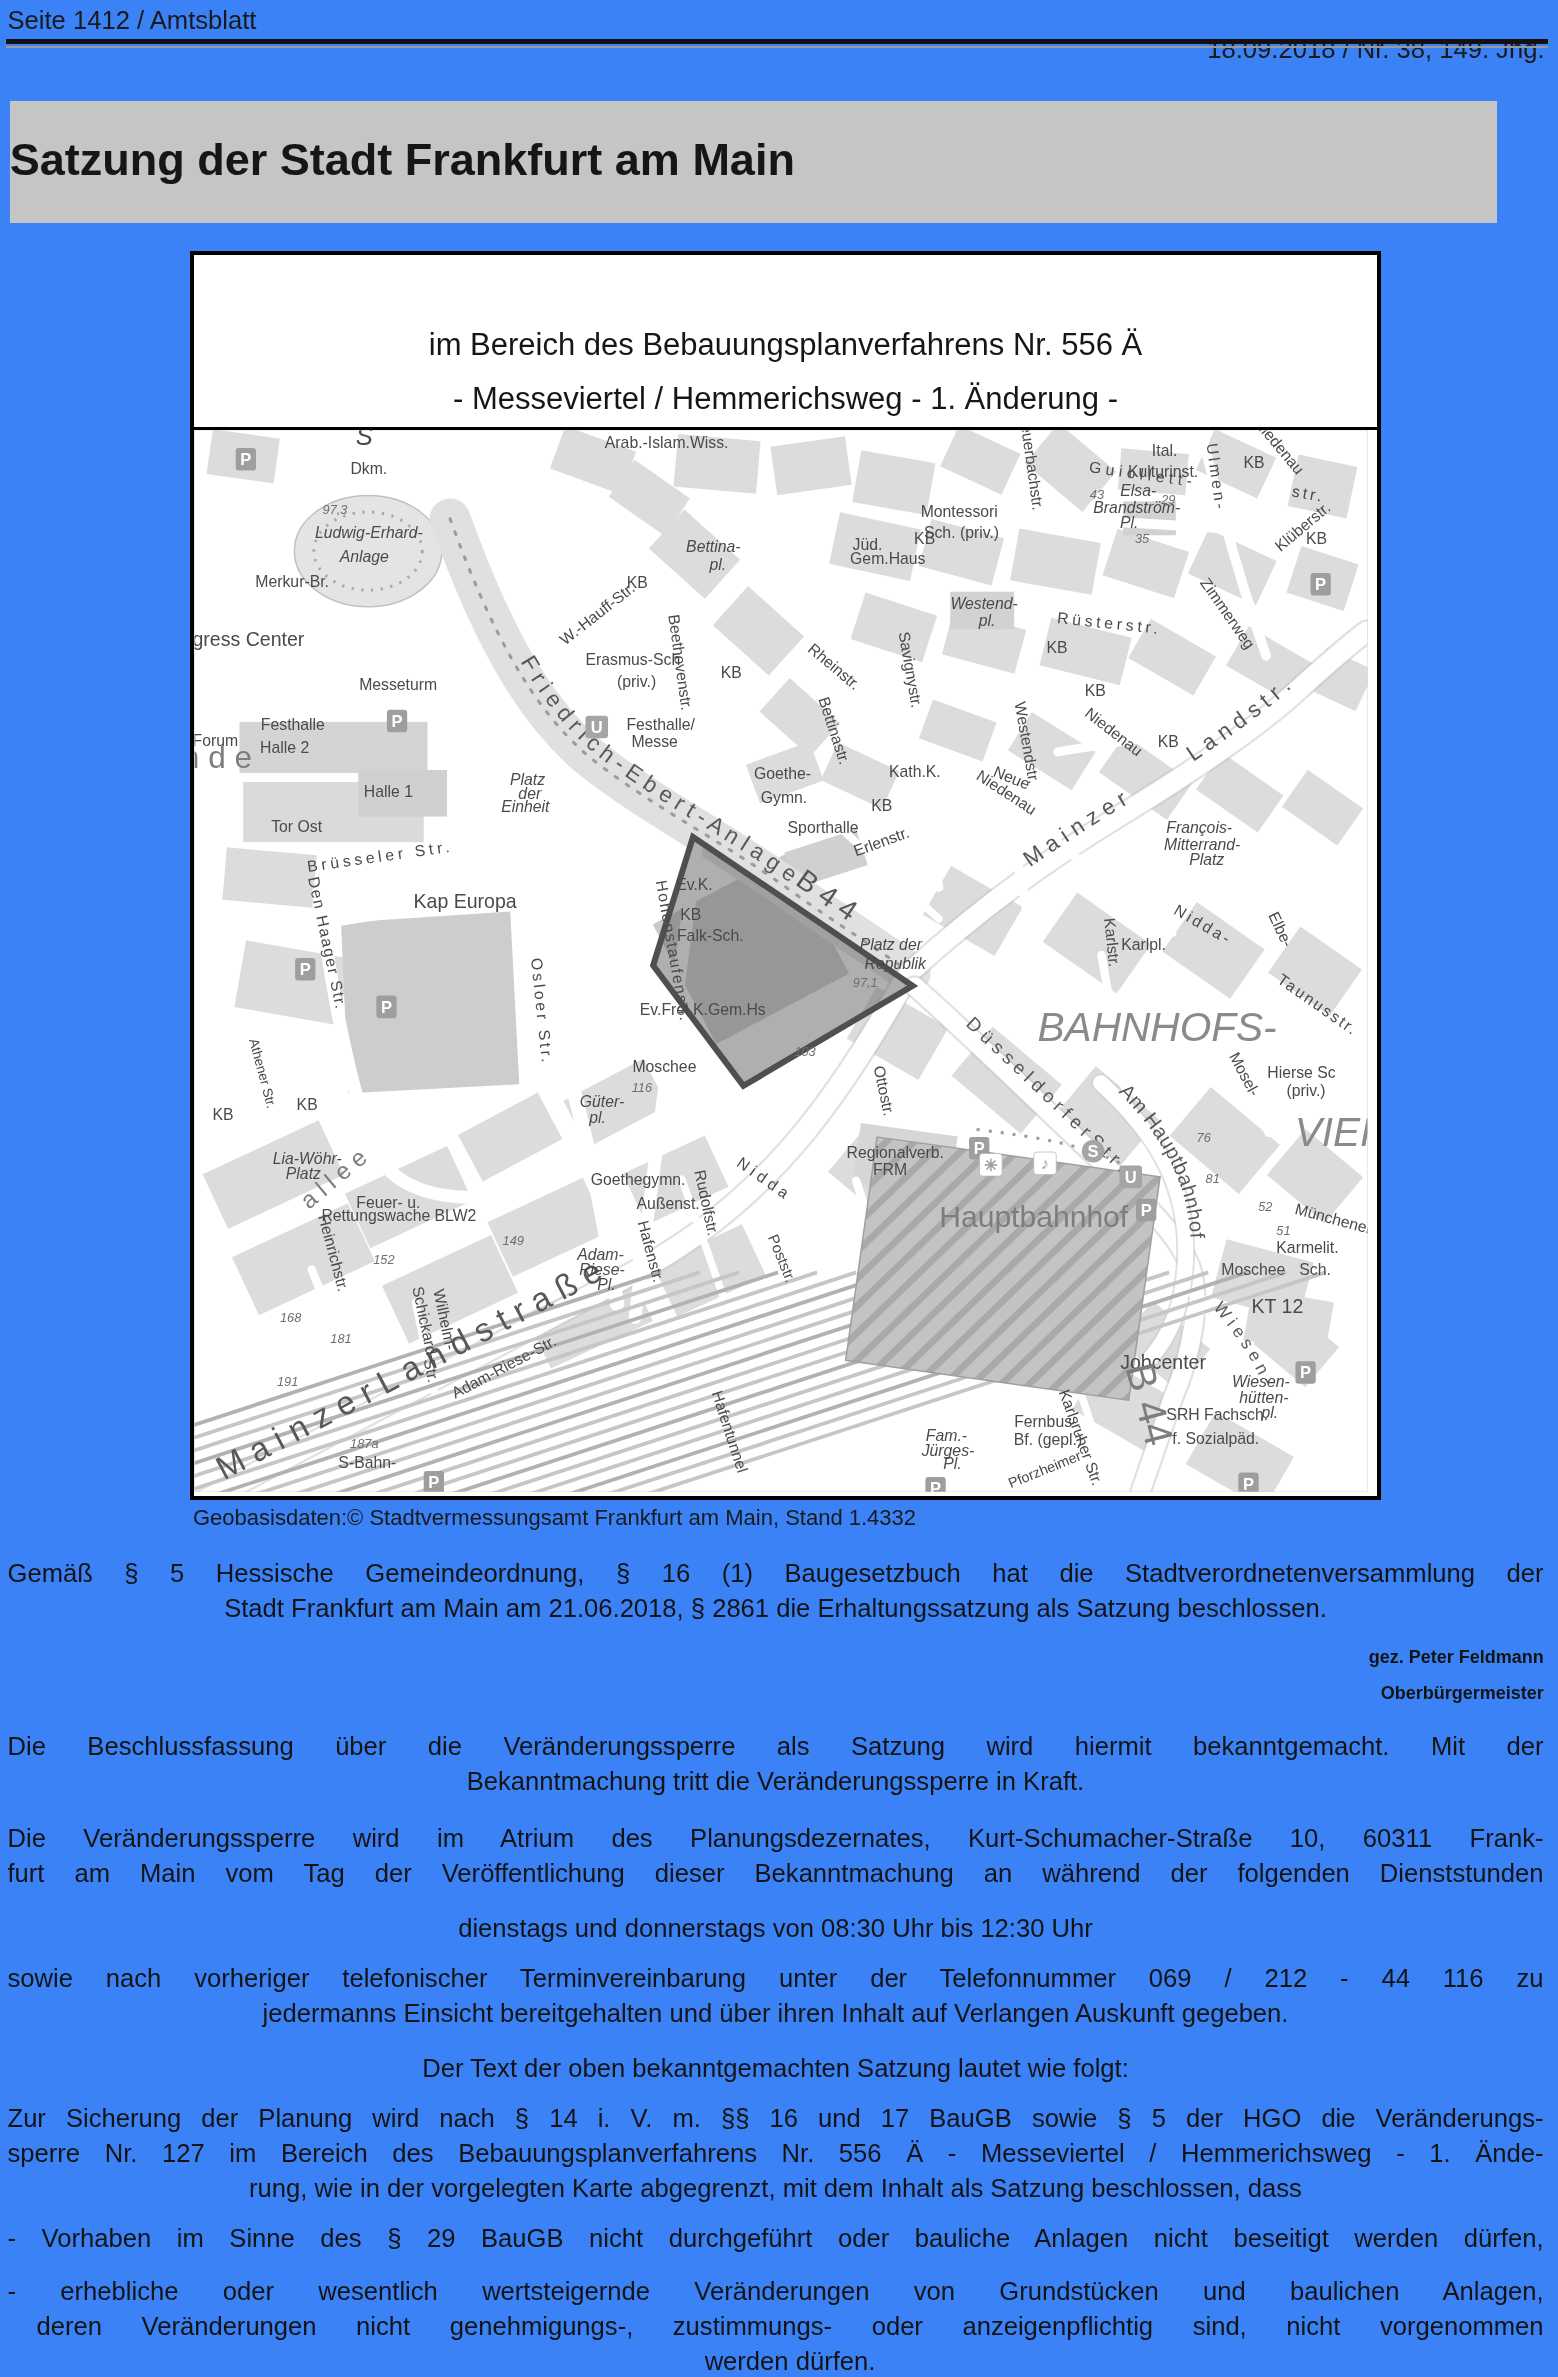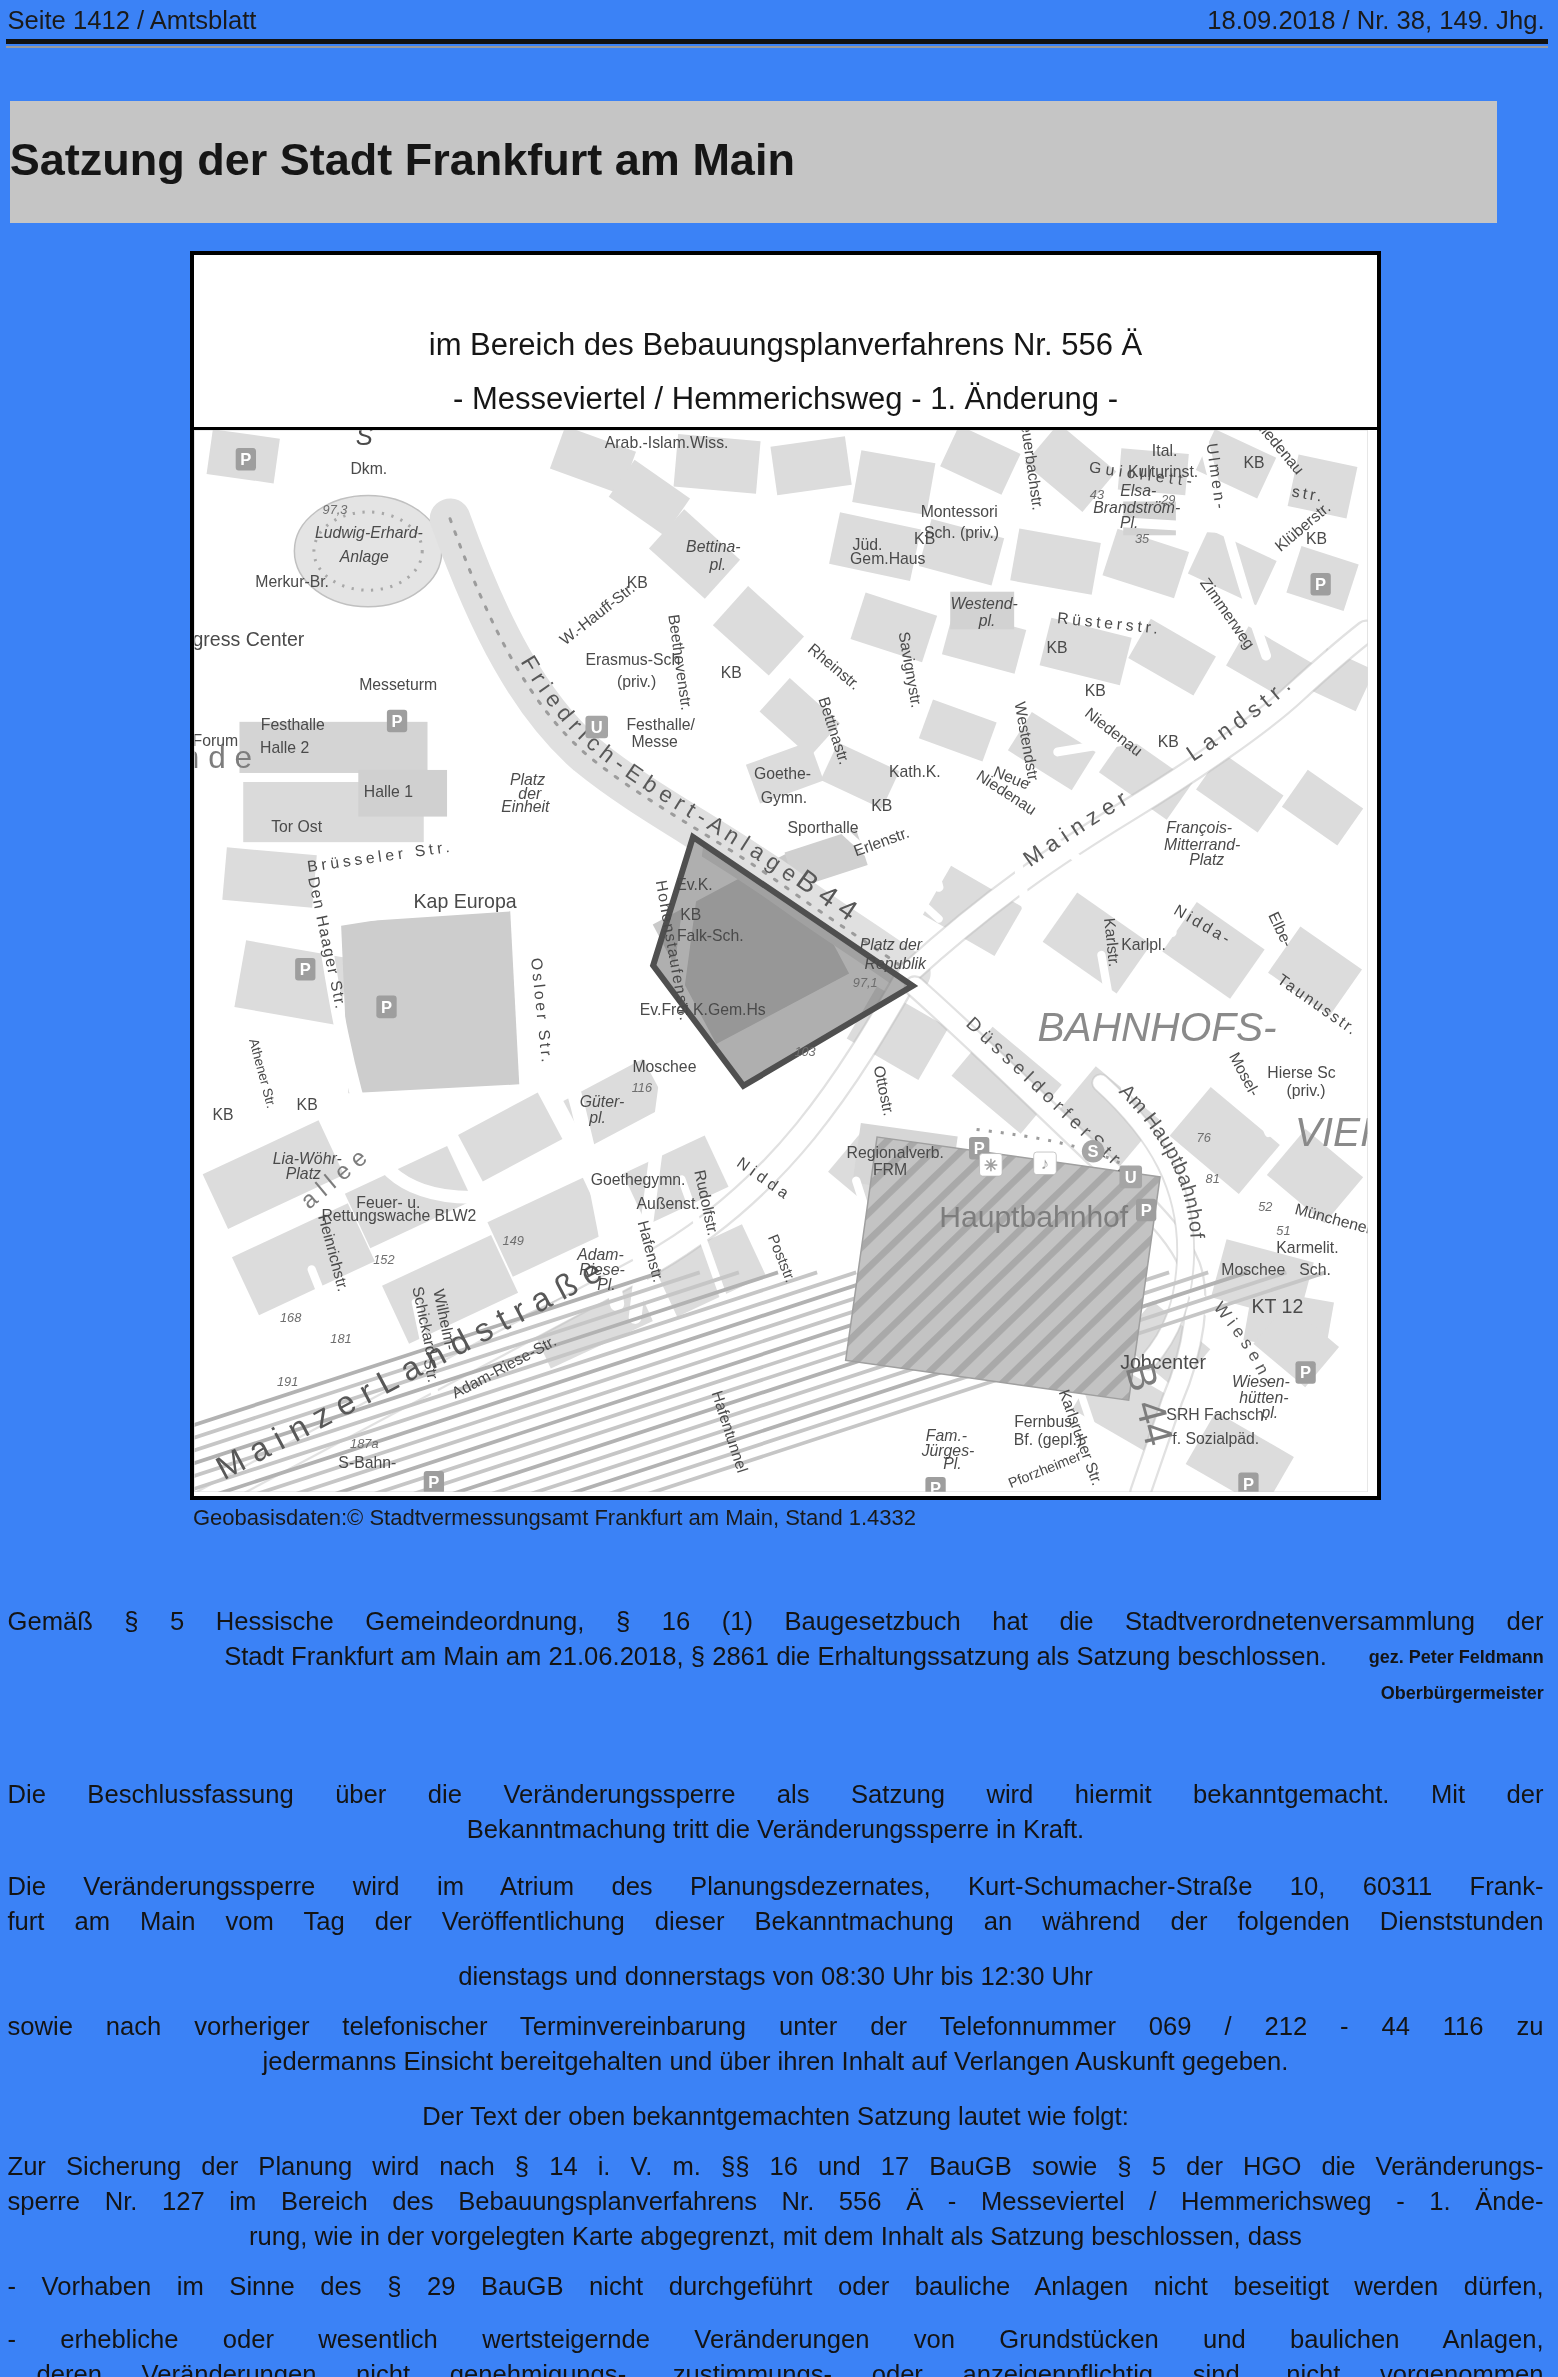--- a/index.html
+++ b/index.html
@@ -1,38 +1,38 @@
 <!DOCTYPE html>
 <html style="font-size:12px"><head>
 <meta charset="utf-8">
 <style>
   html,body{margin:0;padding:0;background:#fff;}
   #page{position:relative;width:1558px;height:2377px;background:#3b82f6;overflow:hidden;
         font-family:"Liberation Sans", sans-serif;color:#111;}
   
   .hdr{position:absolute;top:6px;font-size:25.6px;color:#1a1a1a;white-space:nowrap;}
   #hdr-left{left:7.5px;}
-  #hdr-right{right:13.5px;}
+  #hdr-right{right:13.5px;margin-top:29px;}
   .rule1{position:absolute;left:6px;right:10.5px;top:39px;height:4.5px;background:#111;}
   .rule2{position:absolute;left:6px;right:10.5px;top:46px;height:1.5px;background:#9a9a9a;}
   
   #banner{position:absolute;left:9.8px;top:101px;width:1487px;height:122px;background:#c5c5c5;}
   #banner .t{position:absolute;left:0;right:4px;top:33px;font-size:45px;font-weight:bold;color:#161616;}
   
   #mapbox{position:absolute;left:190px;top:251px;width:1183px;height:1241px;border:4.5px solid #000;background:#fff;}
   .mt{position:absolute;left:0;right:0;text-align:center;color:#161616;}
   #mt1{top:16.6px;font-size:35px;}
   #mt2{top:72px;font-size:31px;}
   #mt3{top:126px;font-size:31px;}
   #mapsep{position:absolute;left:0;right:0;top:172px;height:3px;background:#000;}
   #mapwrap{position:absolute;left:0;top:175px;width:1174px;height:1062px;overflow:hidden;}
   
   #caption{position:absolute;left:193px;top:1505px;font-size:22px;color:#1a1a1a;}
   
-  .para{position:absolute;left:7.5px;width:1536px;font-size:25.6px;line-height:35px;color:#141414;margin-top:48px;}
+  .para{position:absolute;left:7.5px;width:1536px;font-size:25.6px;line-height:35px;color:#141414;}
   .para .line{white-space:normal;text-align:center;}
   .para .line.just{text-align:justify;text-align-last:justify;}
   .para .line.ind{padding-left:29px;}
   #signature{position:absolute;right:14.3px;top:1639px;text-align:right;font-weight:bold;font-size:18px;line-height:36px;color:#141414;}
   svg text{font-family:"Liberation Sans", sans-serif;}
 </style>
 </head>
 <body>
 
 <div id="page">

